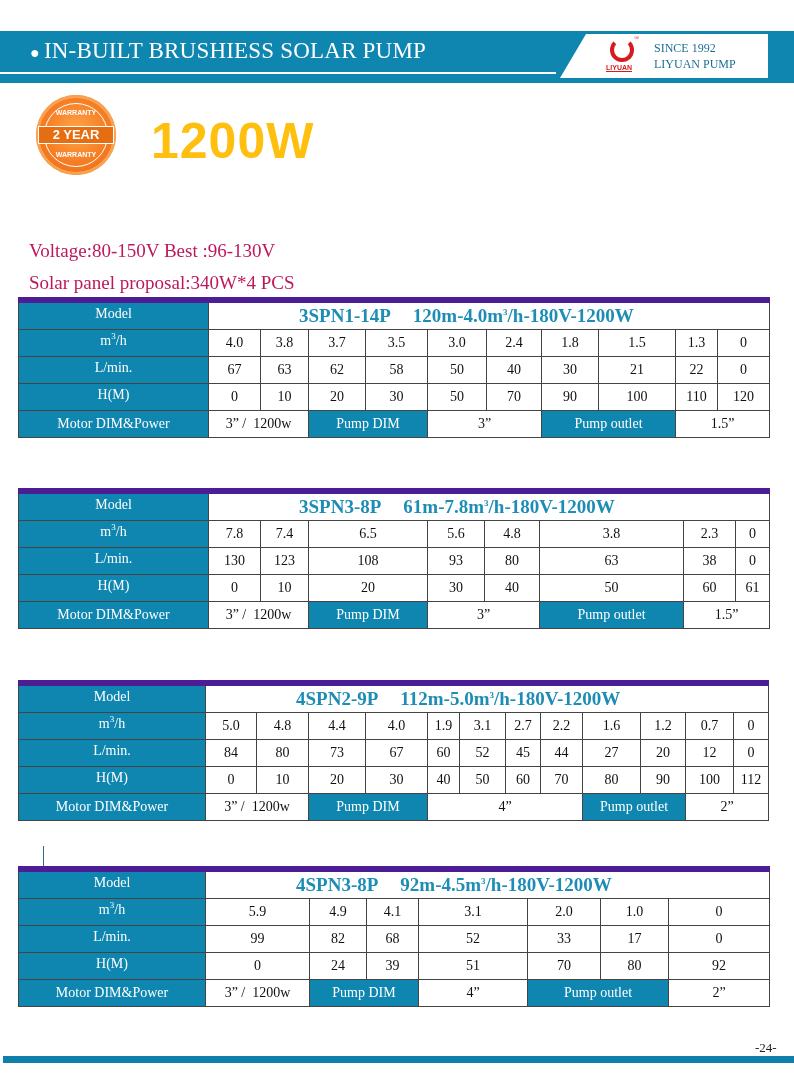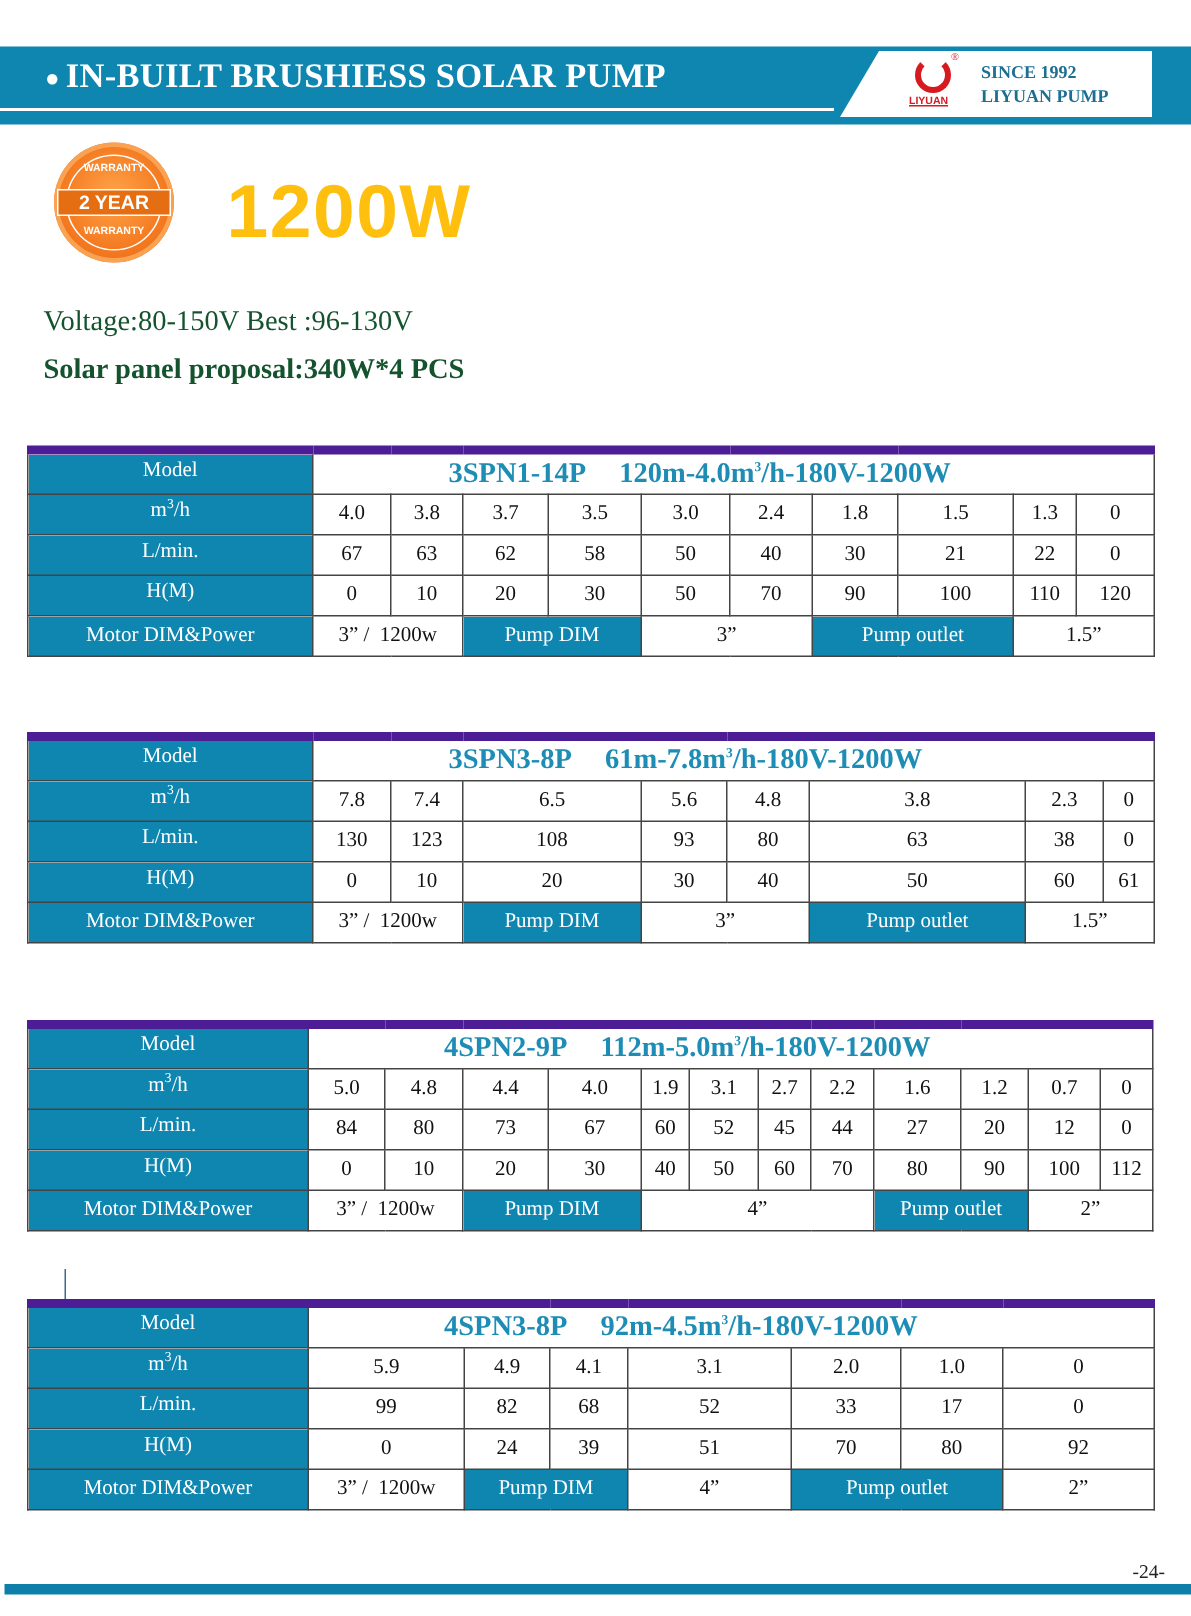--- a/index.html
+++ b/index.html
@@ -1,33 +1,33 @@
 <!DOCTYPE html>
 <html><head>
 <meta charset="utf-8">
 <style>
   html,body{margin:0;padding:0;background:#fff;}
   body{width:794px;height:1077px;position:relative;overflow:hidden;font-family:"Liberation Serif","DejaVu Serif",serif;color:#111;}
   .banner{position:absolute;left:0;top:31px;width:794px;height:52px;background:#0e86b0;}
   .banner-line{position:absolute;left:0;top:72px;width:556px;height:2px;background:#fff;}
-  .banner-title{position:absolute;left:30px;top:38px;color:#fff;font-size:23px;font-weight:bold;letter-spacing:0.2px;}
+  .banner-title{position:absolute;left:30px;top:38px;color:#fff;font-size:23px;font-weight:normal;letter-spacing:0.2px;}
   .banner-title .dot{font-size:16px;vertical-align:middle;margin-right:4px;}
   .logo-box{position:absolute;left:586px;top:34px;width:182px;height:44px;background:#fff;}
   .logo-slant{position:absolute;left:560px;top:34px;width:0;height:0;border-bottom:44px solid #fff;border-left:26px solid transparent;}
   .logo-mark{position:absolute;left:610px;top:38px;width:24px;height:24px;border-radius:50%;border:4px solid #d71920;border-top-color:transparent;box-sizing:border-box;}
   .logo-reg{position:absolute;left:634px;top:34px;font-size:7px;color:#d71920;}
   .logo-text{position:absolute;left:606px;top:64px;font-size:7px;color:#d71920;font-family:"Liberation Sans",sans-serif;font-weight:bold;text-decoration:underline;}
-  .since{position:absolute;left:654px;top:40px;font-size:12px;color:#1d6f92;font-weight:bold;line-height:16px;}
+  .since{position:absolute;left:654px;top:40px;font-size:12px;color:#1d6f92;font-weight:normal;line-height:16px;}
   .badge{position:absolute;left:36px;top:95px;width:80px;height:80px;border-radius:50%;background:radial-gradient(circle at 50% 45%,#ffa54a 0%,#f47920 60%,#e06a15 100%);box-shadow:0 0 0 3px #f9a252 inset;}
   .badge .ring{position:absolute;left:8px;top:8px;width:64px;height:64px;border-radius:50%;border:1.5px solid #fff;box-sizing:border-box;}
   .badge .top{position:absolute;left:0;width:80px;top:14px;text-align:center;color:#fff;font-size:7px;font-weight:bold;font-family:"Liberation Sans",sans-serif;}
   .badge .mid{position:absolute;left:2px;width:76px;top:31px;height:18px;background:#e56d12;border:1px solid #fff;box-sizing:border-box;text-align:center;color:#fff;font-size:13px;font-weight:bold;font-family:"Liberation Sans",sans-serif;line-height:16px;}
   .badge .bot{position:absolute;left:0;width:80px;top:56px;text-align:center;color:#fff;font-size:7px;font-weight:bold;font-family:"Liberation Sans",sans-serif;}
   .power{position:absolute;left:151px;top:112px;font-size:50px;font-weight:bold;color:#ffbf0f;font-family:"Liberation Sans",sans-serif;letter-spacing:1px;}
-  .spec{position:absolute;left:29px;font-size:19px;color:#14532d;}
+  .spec{position:absolute;left:29px;font-size:19px;color:#be185d;margin-top:36px;}
   table.pt{position:absolute;left:18px;border-collapse:collapse;table-layout:fixed;font-size:14px;}
   table.pt td{border:1px solid #444;height:26px;padding:0;text-align:center;vertical-align:middle;white-space:nowrap;overflow:hidden;}
   table.pt td.lbl{background:#0e86b0;color:#fff;font-size:14px;vertical-align:top;padding-top:3px;height:23px;}
   table.pt td.title{color:#1d8db5;font-weight:bold;font-size:19px;text-align:left;padding-left:90px;background:#fff;}
   table.pt td.blue{background:#0e86b0;color:#fff;}
   table.pt tr:first-child td{border-top:6px solid #4c1d95;}
   table.pt td.title span.gap{display:inline-block;width:22px;}
   sup{font-size:9px;line-height:0;}
   .stub{position:absolute;left:43px;top:846px;width:1px;height:20px;background:#3a6b8a;}
   .page-num{position:absolute;left:755px;top:1040px;font-size:13px;color:#222;}
@@ -51,21 +51,21 @@
 
 <div class="badge">
   <div class="ring"></div>
   <div class="top">WARRANTY</div>
   <div class="mid">2 YEAR</div>
   <div class="bot">WARRANTY</div>
 </div>
 <div class="power">1200W</div>
 
 <div class="spec" style="top:204px;">Voltage:80-150V   Best :96-130V</div>
-<div class="spec" style="top:236px;font-weight:bold;">Solar panel proposal:340W*4 PCS</div>
+<div class="spec" style="top:236px;">Solar panel proposal:340W*4 PCS</div>
 
 <table class="pt" style="top:297px;width:751px;">
   <colgroup>
     <col style="width:190px">
       <col style="width:52px">
       <col style="width:48px">
       <col style="width:57px">
       <col style="width:62px">
       <col style="width:59px">
       <col style="width:55px">

